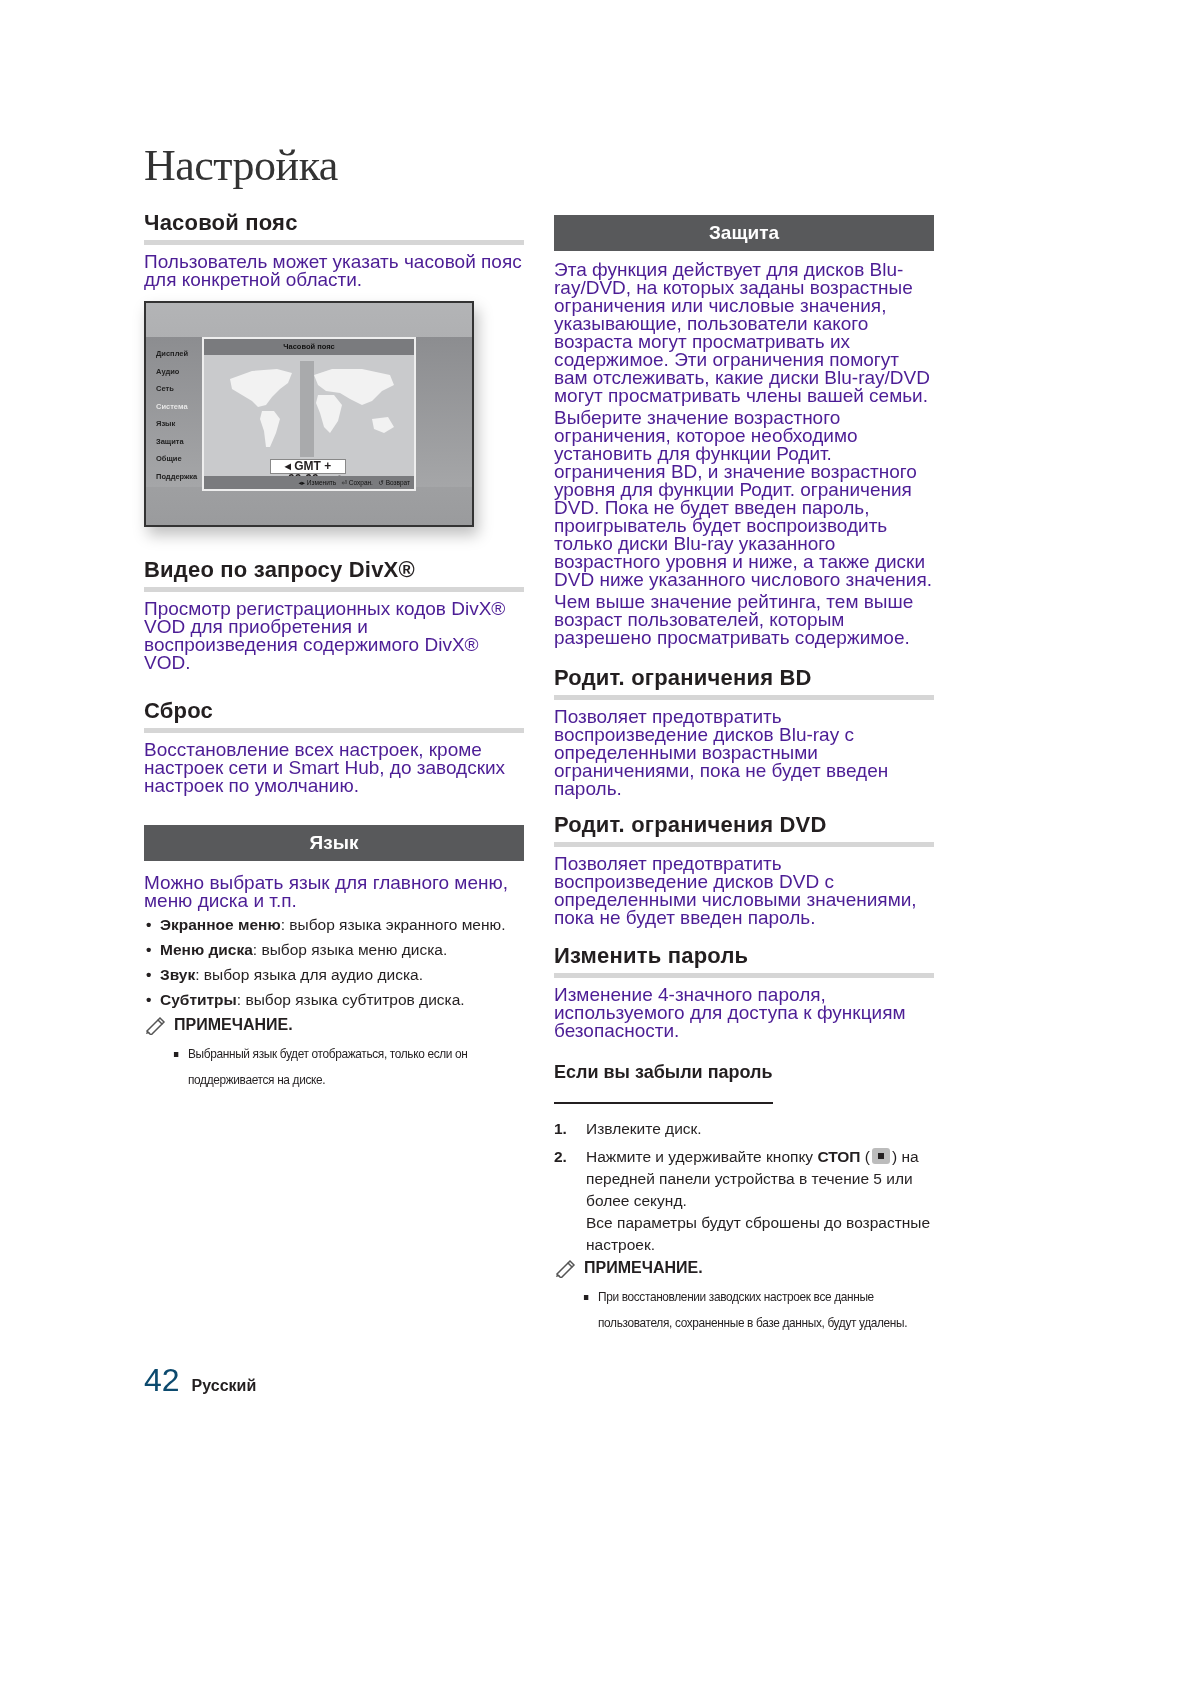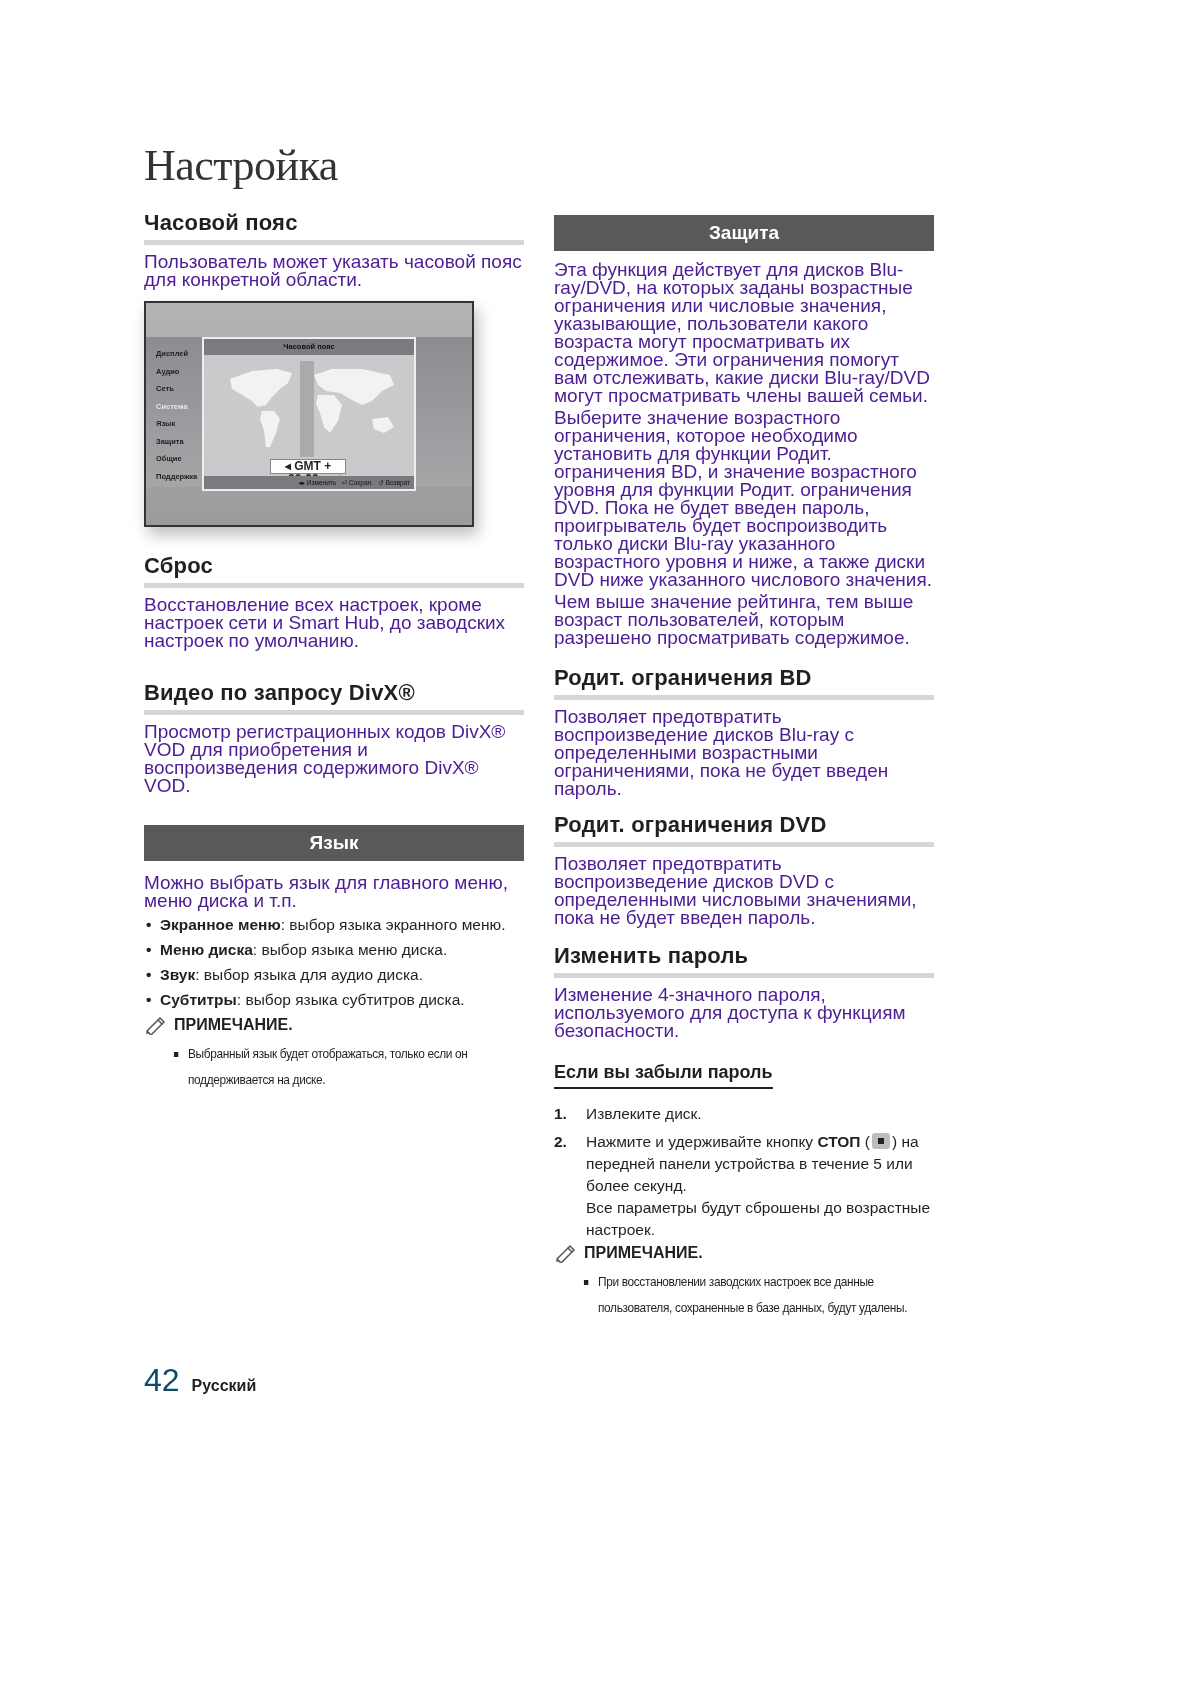--- a/index.html
+++ b/index.html
@@ -11,21 +11,21 @@
   h2.sec { font-size: 22px; font-weight: bold; margin: 0; padding-bottom: 4px; border-bottom: 5px solid #d6d6d6; color: #231f20; font-family: "Liberation Sans", sans-serif; letter-spacing: 0.2px; }
   p.body { font-size: 19px; line-height: 18px; margin: 8px 0 0 0; font-family: "Liberation Sans", sans-serif; color: #4c1d95; }
   .banner { background: #58595b; color: #fff; text-align: center; font-weight: bold; font-size: 19px; height: 36px; line-height: 36px; font-family: "Liberation Sans", sans-serif; }
   ul.bullets { list-style: none; padding: 0; margin: 4px 0 0 0; font-family: "Liberation Sans", sans-serif; font-size: 15.5px; line-height: 22px; }
   ul.bullets li { position: relative; padding-left: 16px; margin-bottom: 3px; }
   ul.bullets li::before { content: "•"; position: absolute; left: 2px; top: 0; font-weight: bold; }
   .note-head { display: flex; align-items: center; margin-top: 4px; font-family: "Liberation Sans", sans-serif; font-size: 16px; font-weight: bold; }
   .note-head .pencil { width: 22px; height: 20px; margin-right: 8px; }
   .note-item { position: relative; padding-left: 50px; margin-top: 6px; font-family: "Liberation Sans", sans-serif; font-size: 13.5px; line-height: 26px; letter-spacing: -0.4px; transform: scaleX(0.88); transform-origin: left; width: 380px; }
   .note-item .sq { position: absolute; left: 34px; top: 11px; width: 5px; height: 5px; background: #231f20; }
-  h3.sub { font-size: 18px; font-weight: bold; margin: 22px 0 0 0; display: inline-block; border-bottom: 2px solid #231f20; padding-bottom: 4px; font-family: "Liberation Sans", sans-serif; }
+  h3.sub { font-size: 18px; font-weight: bold; margin: 22px 0 0 0; display: inline-block; border-bottom: 2px solid #231f20; padding-bottom: 19px; font-family: "Liberation Sans", sans-serif; }
   ol.steps { list-style: none; padding: 0; margin: 14px 0 0 0; font-family: "Liberation Sans", sans-serif; font-size: 15.5px; line-height: 22px; }
   ol.steps li { position: relative; padding-left: 32px; margin-bottom: 6px; }
   ol.steps li .num { position: absolute; left: 0; top: 0; font-weight: bold; }
   .stop-key { display: inline-block; width: 18px; height: 16px; background: #bcbcbc; border-radius: 3px; vertical-align: -2px; position: relative; margin: 0 2px; }
   .stop-key::after { content: ""; position: absolute; left: 6px; top: 5px; width: 6px; height: 6px; background: #231f20; }
   
   .tv { position: relative; width: 326px; height: 222px; border: 2px solid #333; margin-top: 12px; background: linear-gradient(#b3b4b6, #9a9b9d); box-shadow: 4px 8px 14px rgba(0,0,0,0.25); overflow: hidden; }
   .tv-title { position: absolute; left: 10px; top: 14px; font-size: 13px; font-weight: bold; color: #222; font-family: "Liberation Sans", sans-serif; margin-top: 40px; }
   .tv-band { position: absolute; left: 0; top: 34px; width: 326px; height: 150px; background: linear-gradient(#8c8d90, #a5a6a8); }
   .tv-menu { position: absolute; left: 10px; top: 42px; font-size: 7.5px; line-height: 17.5px; font-weight: bold; color: #222; font-family: "Liberation Sans", sans-serif; }
@@ -79,28 +79,28 @@
           <span>◂▸ Изменить</span>
           &nbsp;&nbsp;<span>⏎</span>
           <span>Сохран.</span>
           &nbsp;&nbsp;<span>↺</span>
           <span>Возврат</span>
         </div>
       </div>
     </div>
   </section>
 
+  <section style="margin-top:30px">
+    <h2 class="sec">Видео по запросу DivX®</h2>
+    <p class="body">Просмотр регистрационных кодов DivX® VOD для приобретения и воспроизведения содержимого DivX® VOD.</p>
+  </section>
+
   <section style="margin-top:26px">
     <h2 class="sec">Сброс</h2>
     <p class="body">Восстановление всех настроек, кроме настроек сети и Smart Hub, до заводских настроек по умолчанию.</p>
-  </section>
-
-  <section style="margin-top:30px">
-    <h2 class="sec">Видео по запросу DivX®</h2>
-    <p class="body">Просмотр регистрационных кодов DivX® VOD для приобретения и воспроизведения содержимого DivX® VOD.</p>
   </section>
 
   <section style="margin-top:30px">
     <div class="banner">Язык</div>
     <p class="body" style="margin-top:13px">Можно выбрать язык для главного меню, меню диска и т.п.</p>
     <ul class="bullets">
       <li><b>Экранное меню</b><span>: выбор языка экранного меню.</span></li>
       <li><b>Меню диска</b><span>: выбор языка меню диска.</span></li>
       <li><b>Звук</b><span>: выбор языка для аудио диска.</span></li>
       <li><b>Субтитры</b><span>: выбор языка субтитров диска.</span></li>

